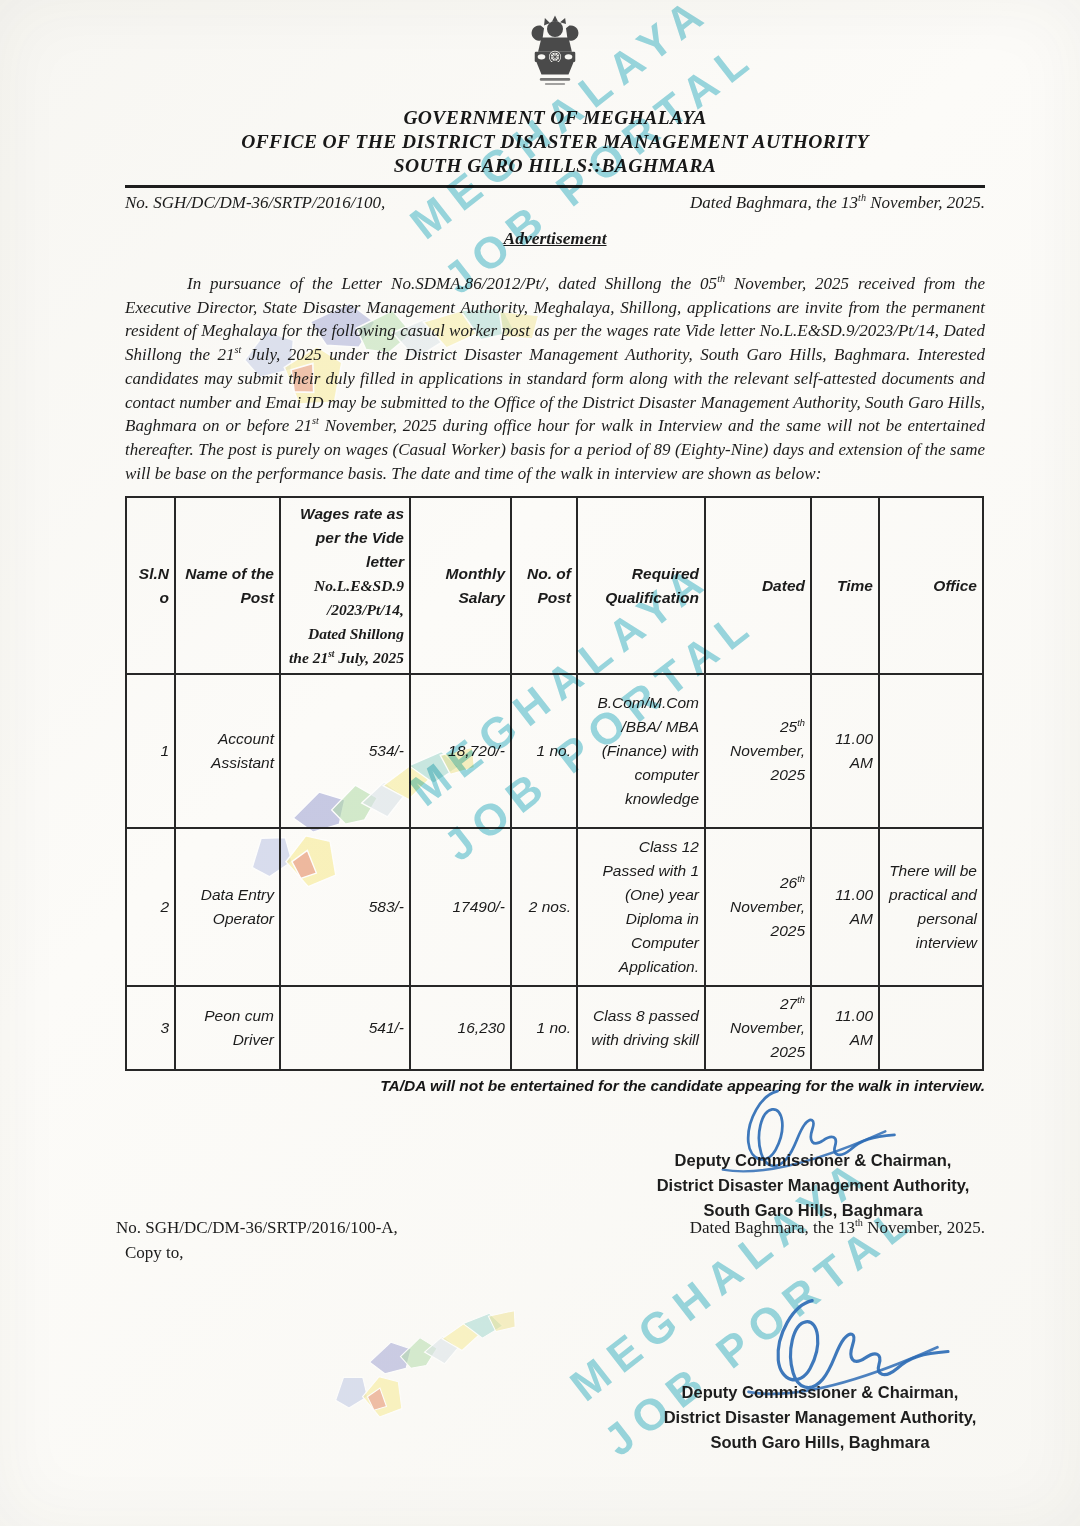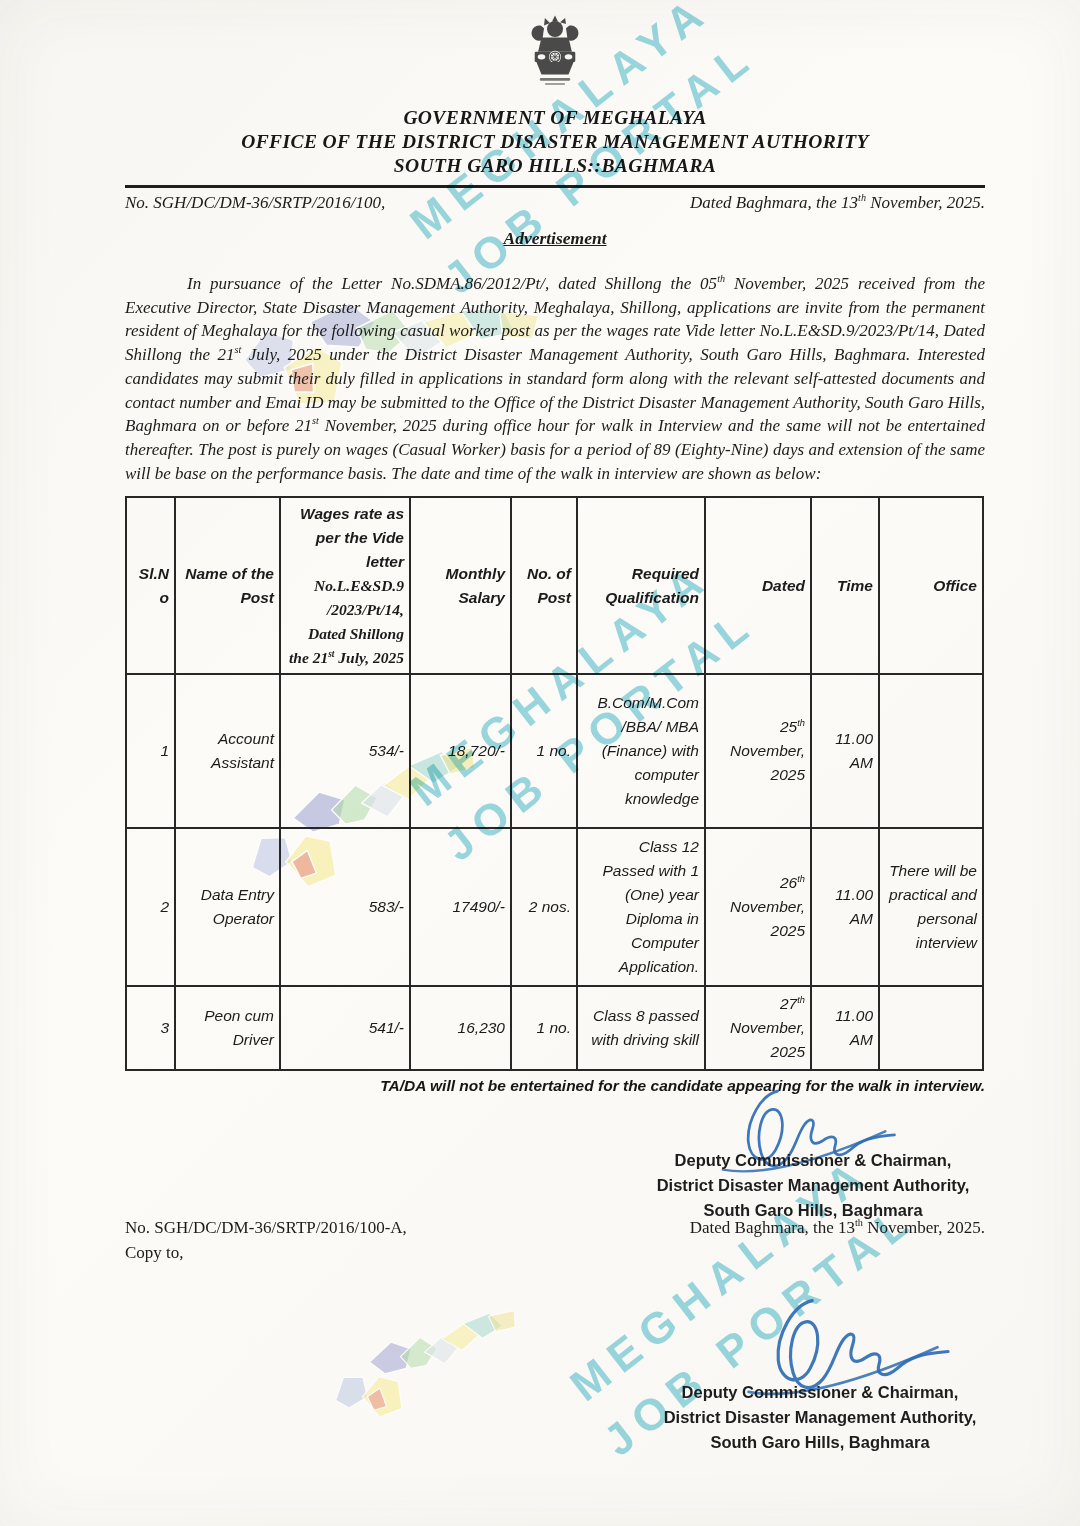--- a/index.html
+++ b/index.html
@@ -29,21 +29,21 @@
   sup{font-size:.6em;vertical-align:super;line-height:0;}
   
   .sig-text{position:absolute;text-align:center;font-family:"Liberation Sans",sans-serif;
             font-size:16.5px;font-weight:700;line-height:25px;color:#1d1d1d;z-index:3;}
   .sig1-text{left:648px;top:1148px;width:330px;}
   .sig2-text{left:655px;top:1380px;width:330px;}
   .sig-svg{position:absolute;z-index:3;}
   .sig1-svg{left:702px;top:1082px;}
   .sig2-svg{left:726px;top:1290px;}
   
-  .ref2-row{position:absolute;left:125px;right:95px;top:1218px;display:flex;justify-content:space-between;font-size:17px;z-index:3;}
+  .ref2-row{position:absolute;left:116px;right:95px;top:1218px;display:flex;justify-content:space-between;font-size:17px;z-index:3;}
   .copy-label{position:absolute;left:125px;top:1243px;font-size:17px;z-index:3;}
   .copy-list{position:absolute;left:197px;top:1262px;width:788px;margin:0;padding:0 0 0 34px;font-size:17px;line-height:23px;z-index:3;}
   .copy-list li{margin-bottom:3px;padding-left:4px;}
   
   .wm-maps{position:absolute;inset:0;z-index:0;}
   .wm-map{position:absolute;}
   .wm-texts{position:absolute;inset:0;z-index:2;pointer-events:none;mix-blend-mode:multiply;}
   .wm-text{position:absolute;width:500px;text-align:center;transform:rotate(-38deg);
            font-family:"Liberation Sans",sans-serif;font-weight:700;font-size:44px;
            letter-spacing:10px;line-height:64px;color:rgba(35,173,194,.46);white-space:nowrap;}

